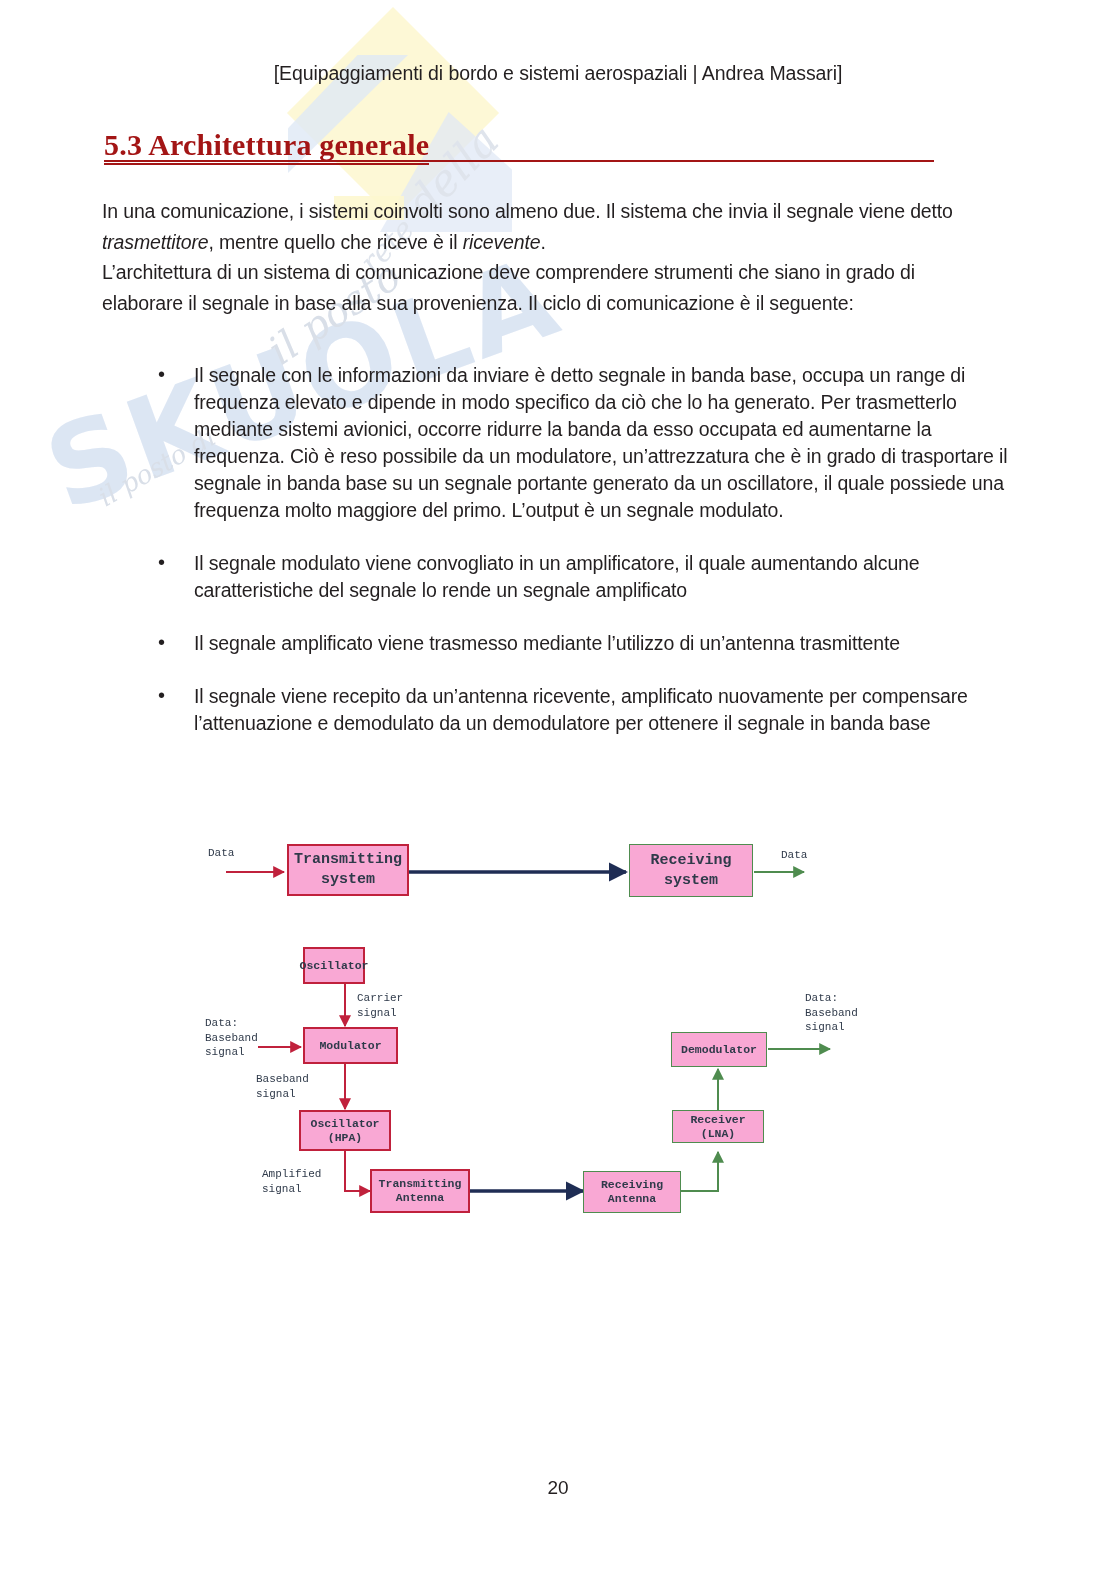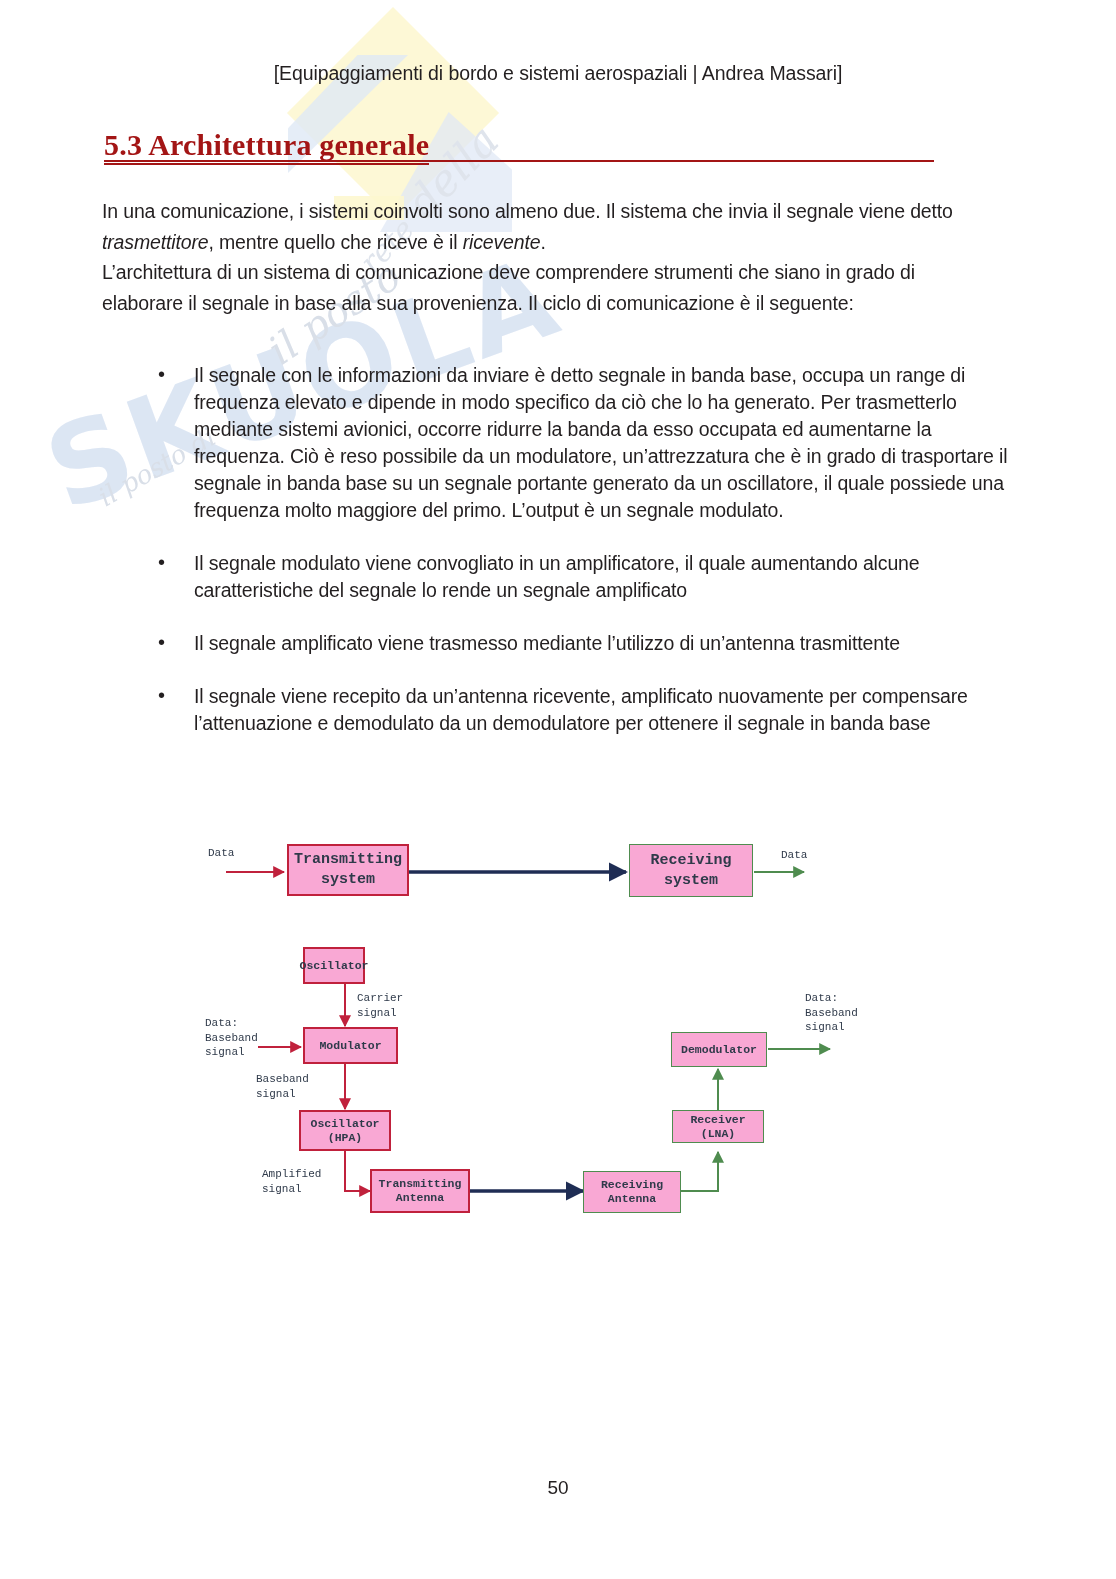--- a/index.html
+++ b/index.html
@@ -299,15 +299,15 @@
   <div class="dlabel" style="left:256px; top:1072px;">Baseband
 signal</div>
 
   <div class="dlabel" style="left:262px; top:1167px;">Amplified
 signal</div>
 
   <div class="dlabel" style="left:805px; top:991px;">Data:
 Baseband
 signal</div>
 
-  <div class="page-number">50</div>
+  <div class="page-number">20</div>
 
 </div>
 
 </body></html>

